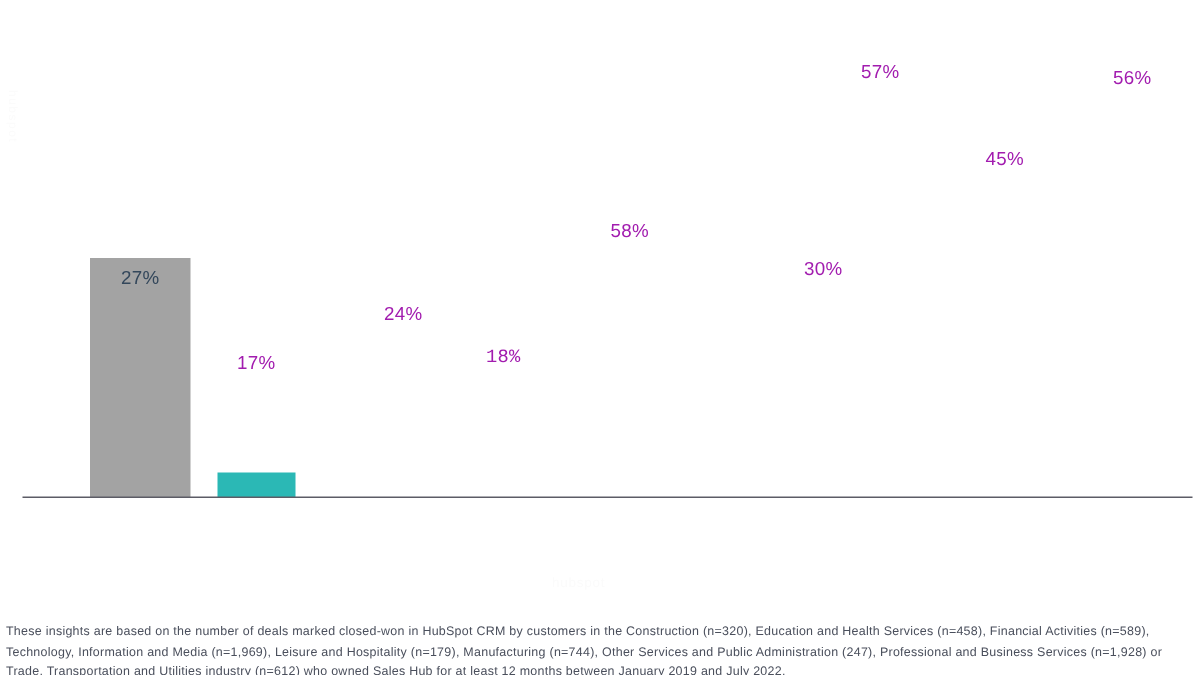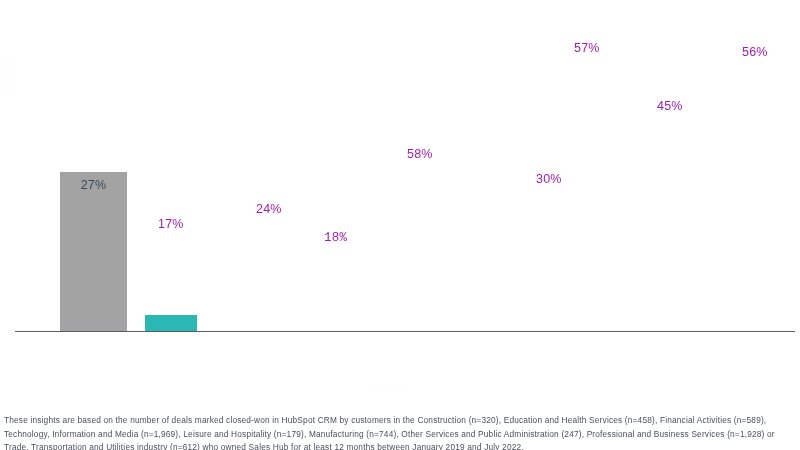--- a/index.html
+++ b/index.html
@@ -110,21 +110,21 @@
 <div id="chart-figure">
 
   <div id="plot-area">
 
     <div class="bar" id="bar-1" style="left:60px; width:56px; height:160px; background:#a3a3a3;padding-left:11px;">
       <span class="bar-value">27%</span>
     </div>
 
     <div class="bar" id="bar-2" style="left:145px; width:52px; height:17px; background:#2bb8b5;"></div>
 
-    <span class="data-label" id="label-2" style="left:158px; top:217px;">17%</span>
+    <span class="data-label" id="label-2" style="left:158px; top:235px;">17%</span>
 
     <span class="data-label" id="label-3" style="left:240px; top:202px;margin-left:16px;">24%</span>
 
     <span class="data-label" id="label-4" style="left:324px; top:231px;font-family:Liberation Mono, monospace;">18%</span>
 
     <span class="data-label" id="label-5" style="left:407px; top:147px;">58%</span>
 
     <span class="data-label" id="label-6" style="left:520px; top:172px;margin-left:16px;">30%</span>
 
     <span class="data-label" id="label-7" style="left:574px; top:41px;">57%</span>

